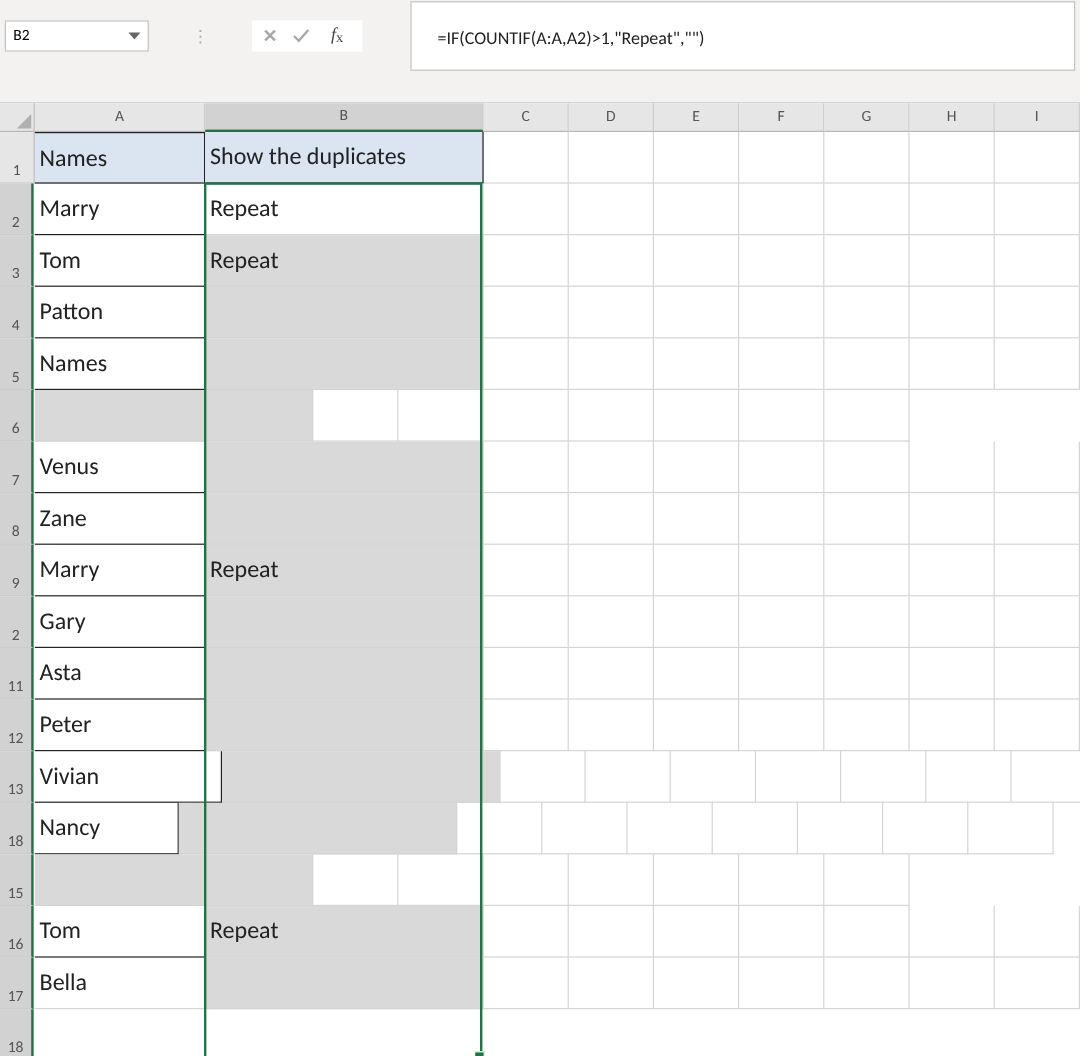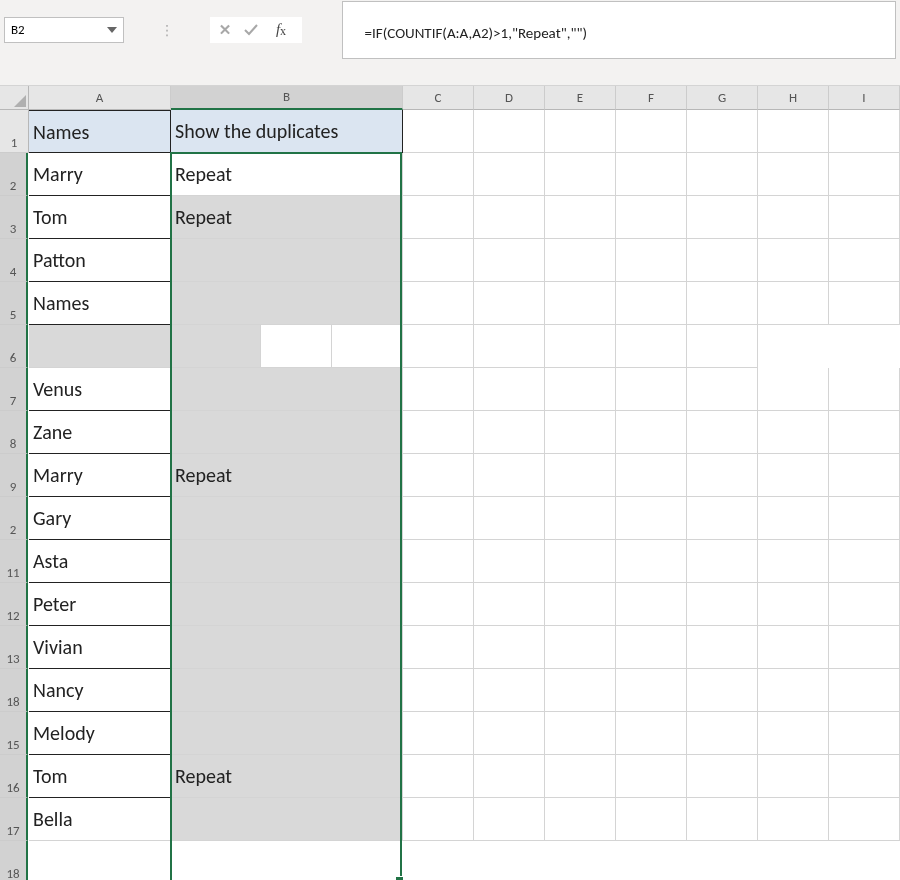--- a/index.html
+++ b/index.html
@@ -409,43 +409,42 @@
         <div class="cell cB" style="width: 232px; height: 43px;"></div>
         <div class="bgcell" style="width: 71px; height: 43px;"></div>
         <div class="bgcell" style="width: 71px; height: 43px;"></div>
         <div class="bgcell" style="width: 71px; height: 43px;"></div>
         <div class="bgcell" style="width: 71px; height: 43px;"></div>
         <div class="bgcell" style="width: 71px; height: 43px;"></div>
         <div class="bgcell" style="width: 71px; height: 43px;"></div>
         <div class="bgcell" style="width: 71px; height: 43px;"></div>
       </div>
       <div class="row">
-        <div class="cell cA" style="width: 142px; height: 43px;">Vivian</div>
-        <div class="cell cB" style="width: 232px; height: 43px;"></div>
-        <div class="bgcell" style="width: 71px; height: 43px;"></div>
-        <div class="bgcell" style="width: 71px; height: 43px;"></div>
-        <div class="bgcell" style="width: 71px; height: 43px;"></div>
-        <div class="bgcell" style="width: 71px; height: 43px;"></div>
-        <div class="bgcell" style="width: 71px; height: 43px;"></div>
-        <div class="bgcell" style="width: 71px; height: 43px;"></div>
-        <div class="bgcell" style="width: 71px; height: 43px;"></div>
-      </div>
-      <div class="row">
-        <div class="cell cA" style="width: 142px; height: 43px;">Nancy</div>
-        <div class="cell cB" style="width: 232px; height: 43px;"></div>
-        <div class="bgcell" style="width: 71px; height: 43px;"></div>
-        <div class="bgcell" style="width: 71px; height: 43px;"></div>
-        <div class="bgcell" style="width: 71px; height: 43px;"></div>
-        <div class="bgcell" style="width: 71px; height: 43px;"></div>
-        <div class="bgcell" style="width: 71px; height: 43px;"></div>
-        <div class="bgcell" style="width: 71px; height: 43px;"></div>
-        <div class="bgcell" style="width: 71px; height: 43px;"></div>
-      </div>
-      <div class="row">
-        <div class="cell cA" style="width: 142px; height: 43px;">Melody</div>
+        <div class="cell cA" style="width: 156px; height: 43px;">Vivian</div>
+        <div class="cell cB" style="width: 232px; height: 43px;"></div>
+        <div class="bgcell" style="width: 71px; height: 43px;"></div>
+        <div class="bgcell" style="width: 71px; height: 43px;"></div>
+        <div class="bgcell" style="width: 71px; height: 43px;"></div>
+        <div class="bgcell" style="width: 71px; height: 43px;"></div>
+        <div class="bgcell" style="width: 71px; height: 43px;"></div>
+        <div class="bgcell" style="width: 71px; height: 43px;"></div>
+        <div class="bgcell" style="width: 71px; height: 43px;"></div>
+      </div>
+      <div class="row">
+        <div class="cell cA" style="width: 120px; height: 43px;">Nancy</div>
+        <div class="cell cB" style="width: 232px; height: 43px;"></div>
+        <div class="bgcell" style="width: 71px; height: 43px;"></div>
+        <div class="bgcell" style="width: 71px; height: 43px;"></div>
+        <div class="bgcell" style="width: 71px; height: 43px;"></div>
+        <div class="bgcell" style="width: 71px; height: 43px;"></div>
+        <div class="bgcell" style="width: 71px; height: 43px;"></div>
+        <div class="bgcell" style="width: 71px; height: 43px;"></div>
+        <div class="bgcell" style="width: 71px; height: 43px;"></div>
+      </div>
+      <div class="row">
         <div class="cell cB" style="width: 232px; height: 43px;"></div>
         <div class="bgcell" style="width: 71px; height: 43px;"></div>
         <div class="bgcell" style="width: 71px; height: 43px;"></div>
         <div class="bgcell" style="width: 71px; height: 43px;"></div>
         <div class="bgcell" style="width: 71px; height: 43px;"></div>
         <div class="bgcell" style="width: 71px; height: 43px;"></div>
         <div class="bgcell" style="width: 71px; height: 43px;"></div>
         <div class="bgcell" style="width: 71px; height: 43px;"></div>
       </div>
       <div class="row">

